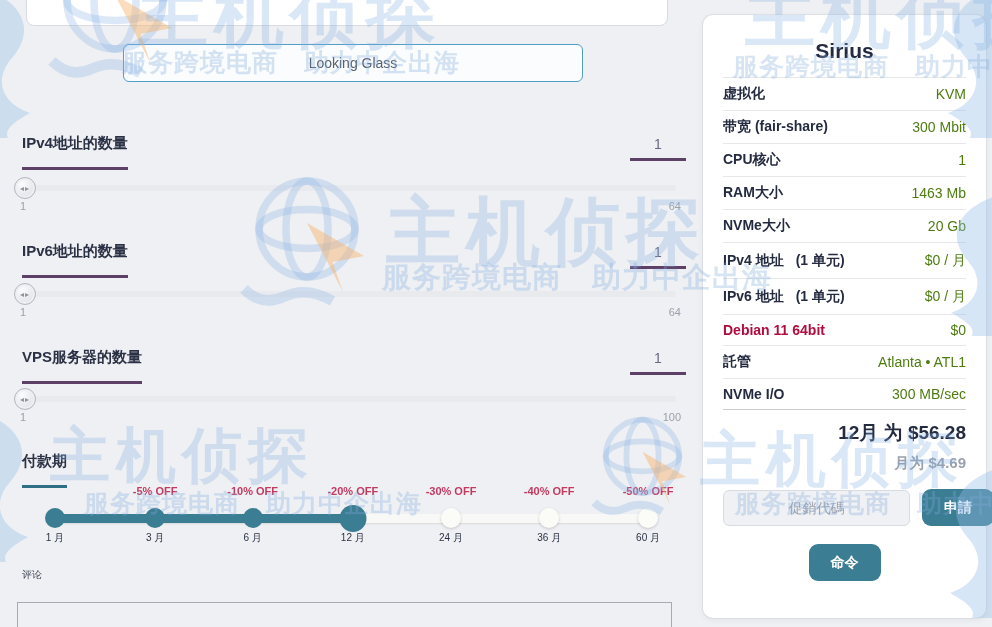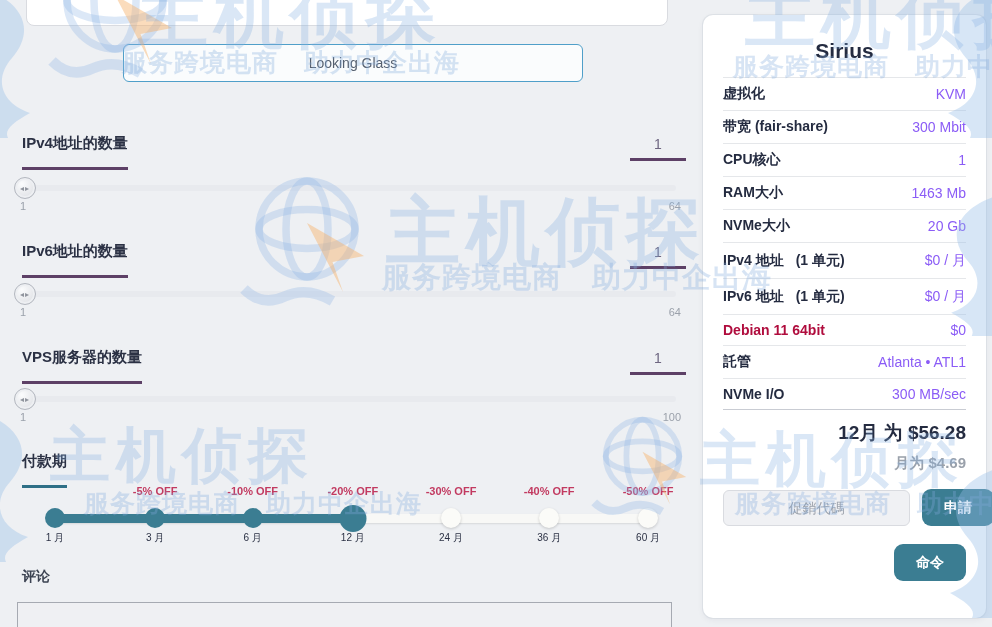--- a/index.html
+++ b/index.html
@@ -64,21 +64,21 @@
   .dot.active   { top:23px; width:20px; height:20px; background:#3b7d92; }
   .dot.selected { top:20px; width:27px; height:27px; background:#3b7d92; }
   .dot.inactive { top:23px; width:20px; height:20px; background:#fbfbf8;
                   box-shadow:0 1px 3px rgba(0,0,0,0.18); }
   .stop .mon {
     position:absolute; top:46px; transform:translateX(-50%);
     font-size:10px; color:#2b3144; white-space:nowrap;
   }
 
   
-  .cmt-label { position:absolute; left:22px; top:568px; font-size:14px; color:#3c4352;font-weight:bold; }
+  .cmt-label { position:absolute; left:22px; top:568px; font-size:10px; color:#3c4352; }
   .cmt-area  {
     position:absolute; left:17px; top:602px; width:655px; height:40px;
     background:#eff0f3; border:1px solid #a6aab2; box-sizing:border-box;
     resize:none; font-family:inherit;
   }
 
   
   .card {
     position:absolute; left:703px; top:15px; width:283px; height:603px;
     background:#ffffff; border-radius:10px; box-sizing:border-box;
@@ -87,39 +87,39 @@
   }
   .card-title { text-align:center; font-size:21px; font-weight:800;
                 color:#242b40; padding:10px 0 14px; }
   .srow {
     display:flex; justify-content:space-between; align-items:center;
     border-top:1px solid #e5e7ea; padding:7px 0; font-size:14px;
   }
   .srow .lbl { font-weight:700; color:#242b40; }
   .srow .lbl-wrap { display:flex; flex-direction:row; line-height:1.5;
                     font-weight:700; color:#242b40;gap:12px; }
-  .srow .val { color:#8b5cf6;padding-left:28px; }
+  .srow .val { color:#4d7c0f;padding-left:28px; }
   .srow.os .lbl { color:#b00c3d; }
   .total-sep { border-top:1px solid #c9ccd3; }
   .totals { text-align:right; padding-top:10px; }
   .total-main  { font-size:19px; font-weight:800; color:#242b40; }
   .total-month { font-size:15px; font-weight:700; color:#9aa1ab; margin-top:8px; }
   .promo-row { display:flex; gap:12px; margin-top:16px; align-items:center; }
   .promo-input {
     flex:1; height:36px; background:#f0f1f4; border:1px solid #d9dbe0;
     border-radius:6px; text-align:center; font-size:14px; color:#3c4352;
     outline:none; box-sizing:border-box; font-family:inherit;
   }
   .promo-input::placeholder { color:#9ba1ab; }
   .btn {
     height:37px; min-width:72px; background:#3b7d92; color:#fff;
     font-weight:700; font-size:14px; border:none; border-radius:9px;
     cursor:pointer; font-family:inherit;
   }
-  .order-row { display:flex; justify-content:flex-end; margin-top:18px; }
+  .order-row { display:flex; justify-content:center; margin-top:18px; }
 
   
   .wm { position:absolute; inset:0; pointer-events:none; z-index:30; overflow:hidden; }
   .wm-brand {
     position:absolute; font-weight:800; white-space:nowrap; letter-spacing:6px;
     color:rgba(132,175,226,0.30);
   }
   .wm-tag {
     position:absolute; font-weight:700; white-space:nowrap; letter-spacing:1px;
     color:rgba(132,170,220,0.32);

